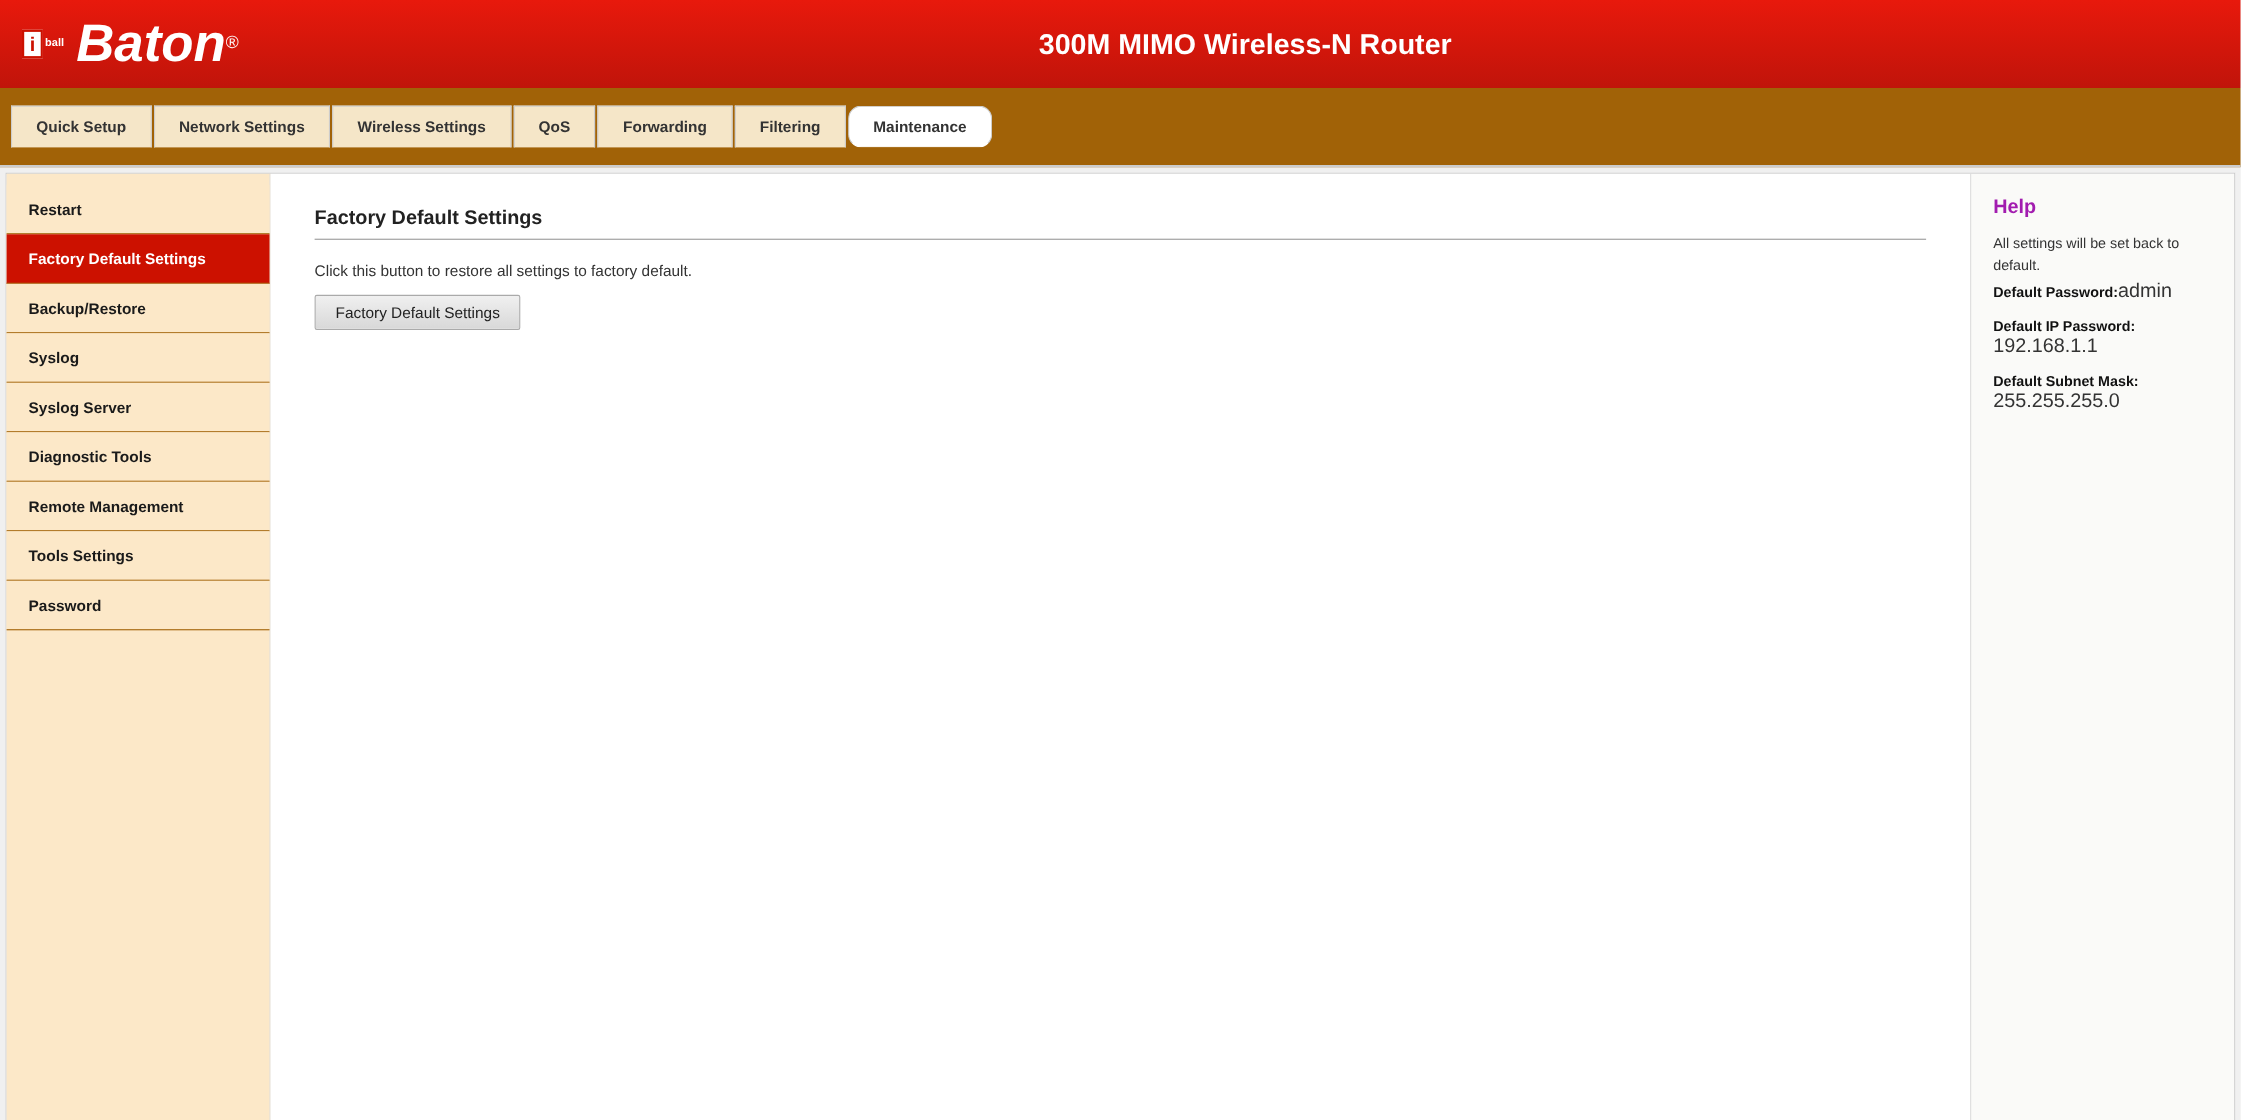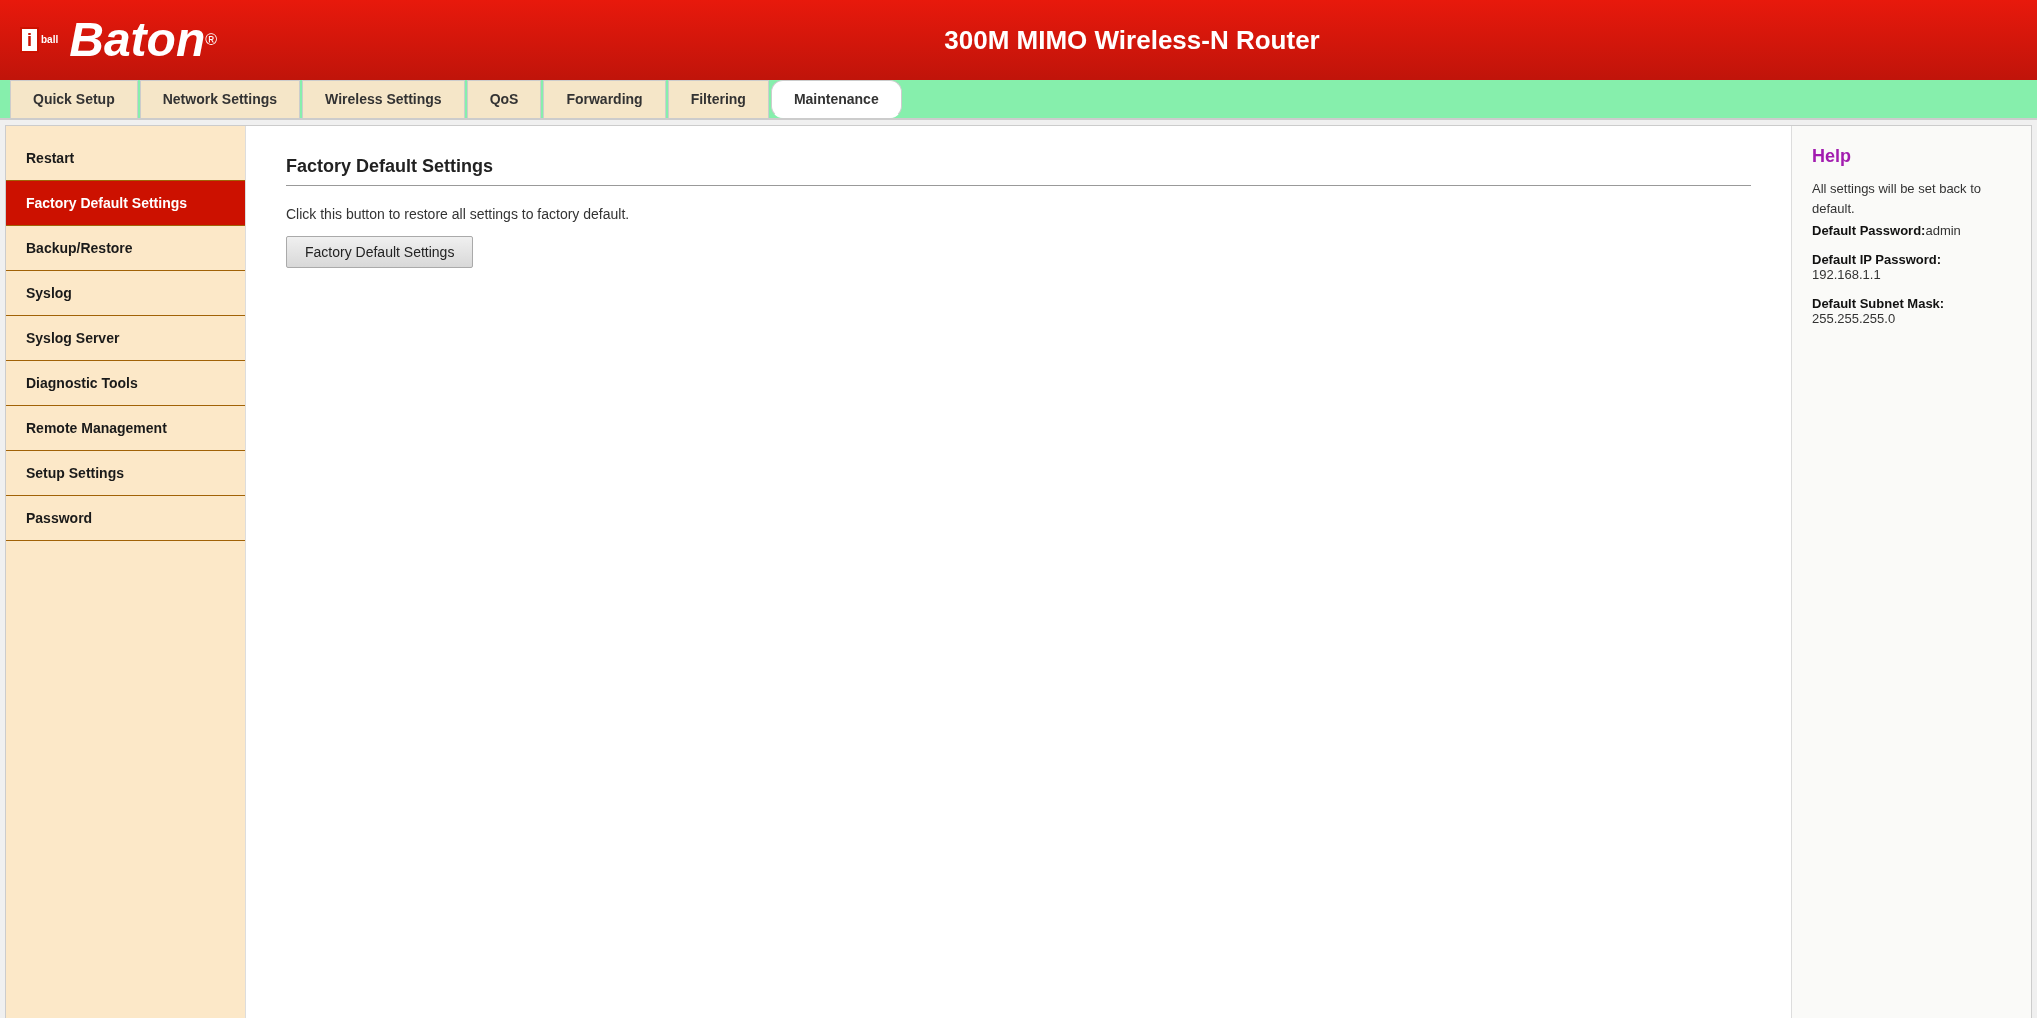--- a/index.html
+++ b/index.html
@@ -43,24 +43,24 @@
     .header-title {
       flex: 1;
       text-align: center;
       color: white;
       font-size: 26px;
       font-weight: bold;
     }
 
     
     .nav-bar {
-      background: #86efac;
+      background: #a16207;
       display: flex;
       border-bottom: 2px solid #ccc;
-      padding: 0 10px;
+      padding: 16px 10px;
     }
     .nav-tab {
       padding: 10px 22px;
       font-size: 14px;
       font-weight: bold;
       color: #333;
       cursor: pointer;
       background: #f5e6c8;
       border: 1px solid #ccc;
       border-bottom: none;
@@ -155,21 +155,21 @@
       line-height: 1.5;
       margin-bottom: 4px;
     }
     .help-label {
       font-weight: bold;
       color: #111;
       font-size: 13px;
     }
     .help-value {
       color: #333;
-      font-size: 13px;
+      font-size: 18px;
       margin-bottom: 14px;
     }
   </style>
 </head>
 <body>
 
 <div class="header">
   <div class="logo-box">
     <span class="logo-i">i</span>
     <span style="display:flex;flex-direction:column;align-items:flex-start;justify-content:flex-start;margin-right:11px;">
@@ -194,21 +194,21 @@
 <div class="main-container">
 
   <div class="sidebar">
     <div class="sidebar-item">Restart</div>
     <div class="sidebar-item active">Factory Default Settings</div>
     <div class="sidebar-item">Backup/Restore</div>
     <div class="sidebar-item">Syslog</div>
     <div class="sidebar-item">Syslog Server</div>
     <div class="sidebar-item">Diagnostic Tools</div>
     <div class="sidebar-item">Remote Management</div>
-    <div class="sidebar-item">Setup Settings</div>
+    <div class="sidebar-item">Tools Settings</div>
     <div class="sidebar-item">Password</div>
   </div>
 
   <div class="content">
     <div class="content-title">Factory Default Settings</div>
     <hr class="content-divider">
     <div class="content-desc">Click this button to restore all settings to factory default.</div>
     <button class="factory-btn">Factory Default Settings</button>
   </div>
 

